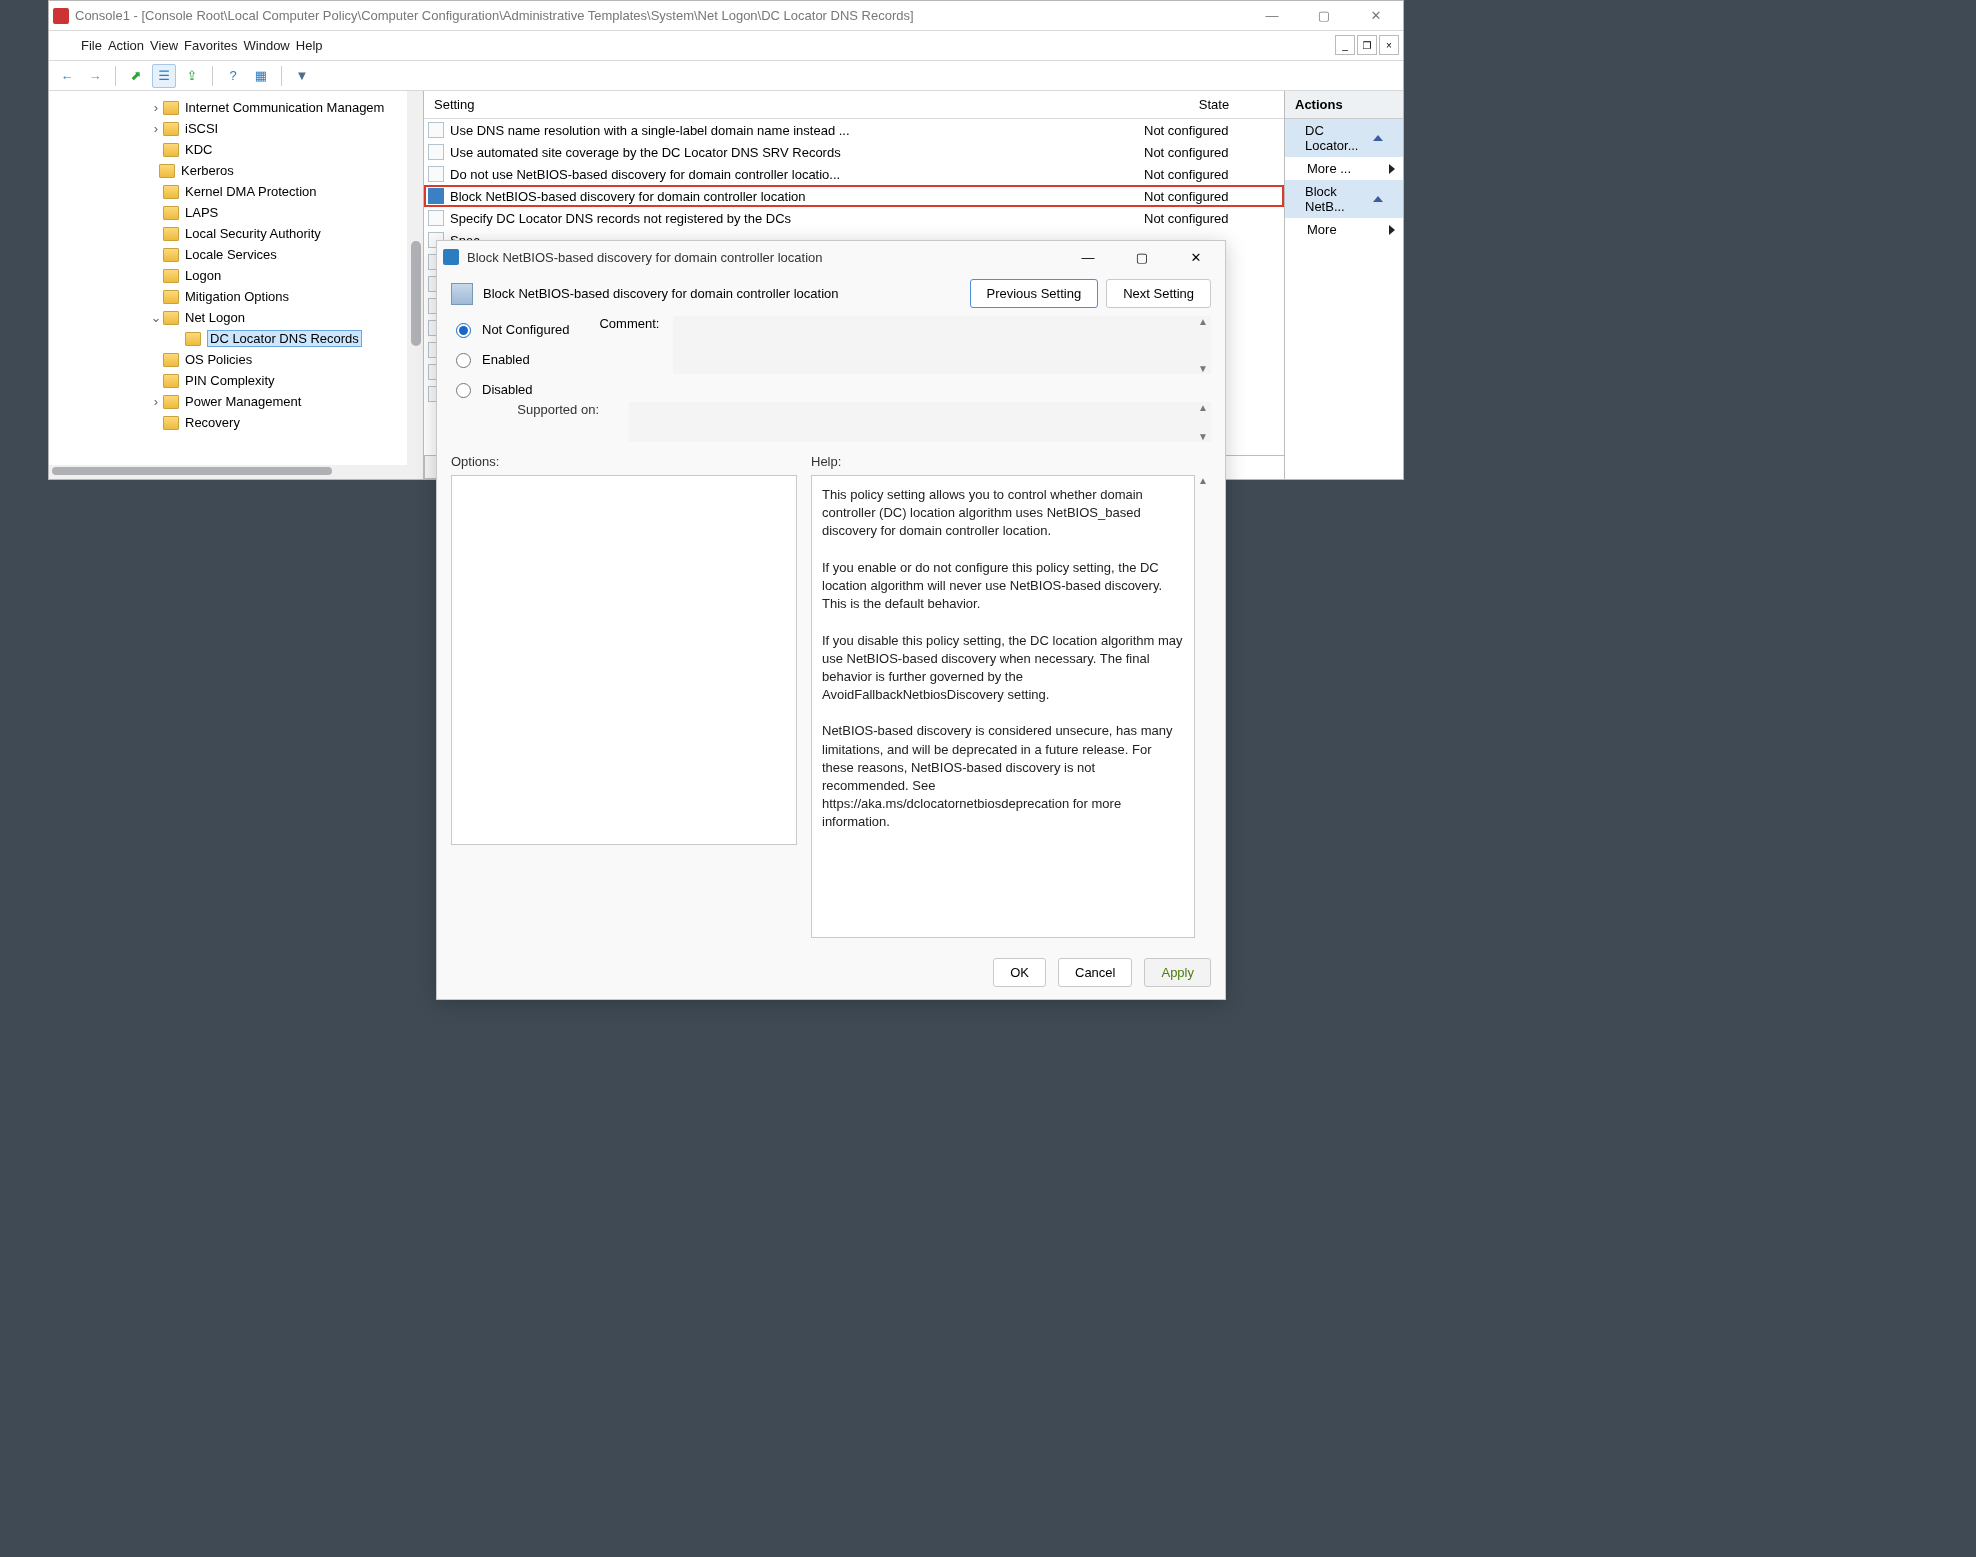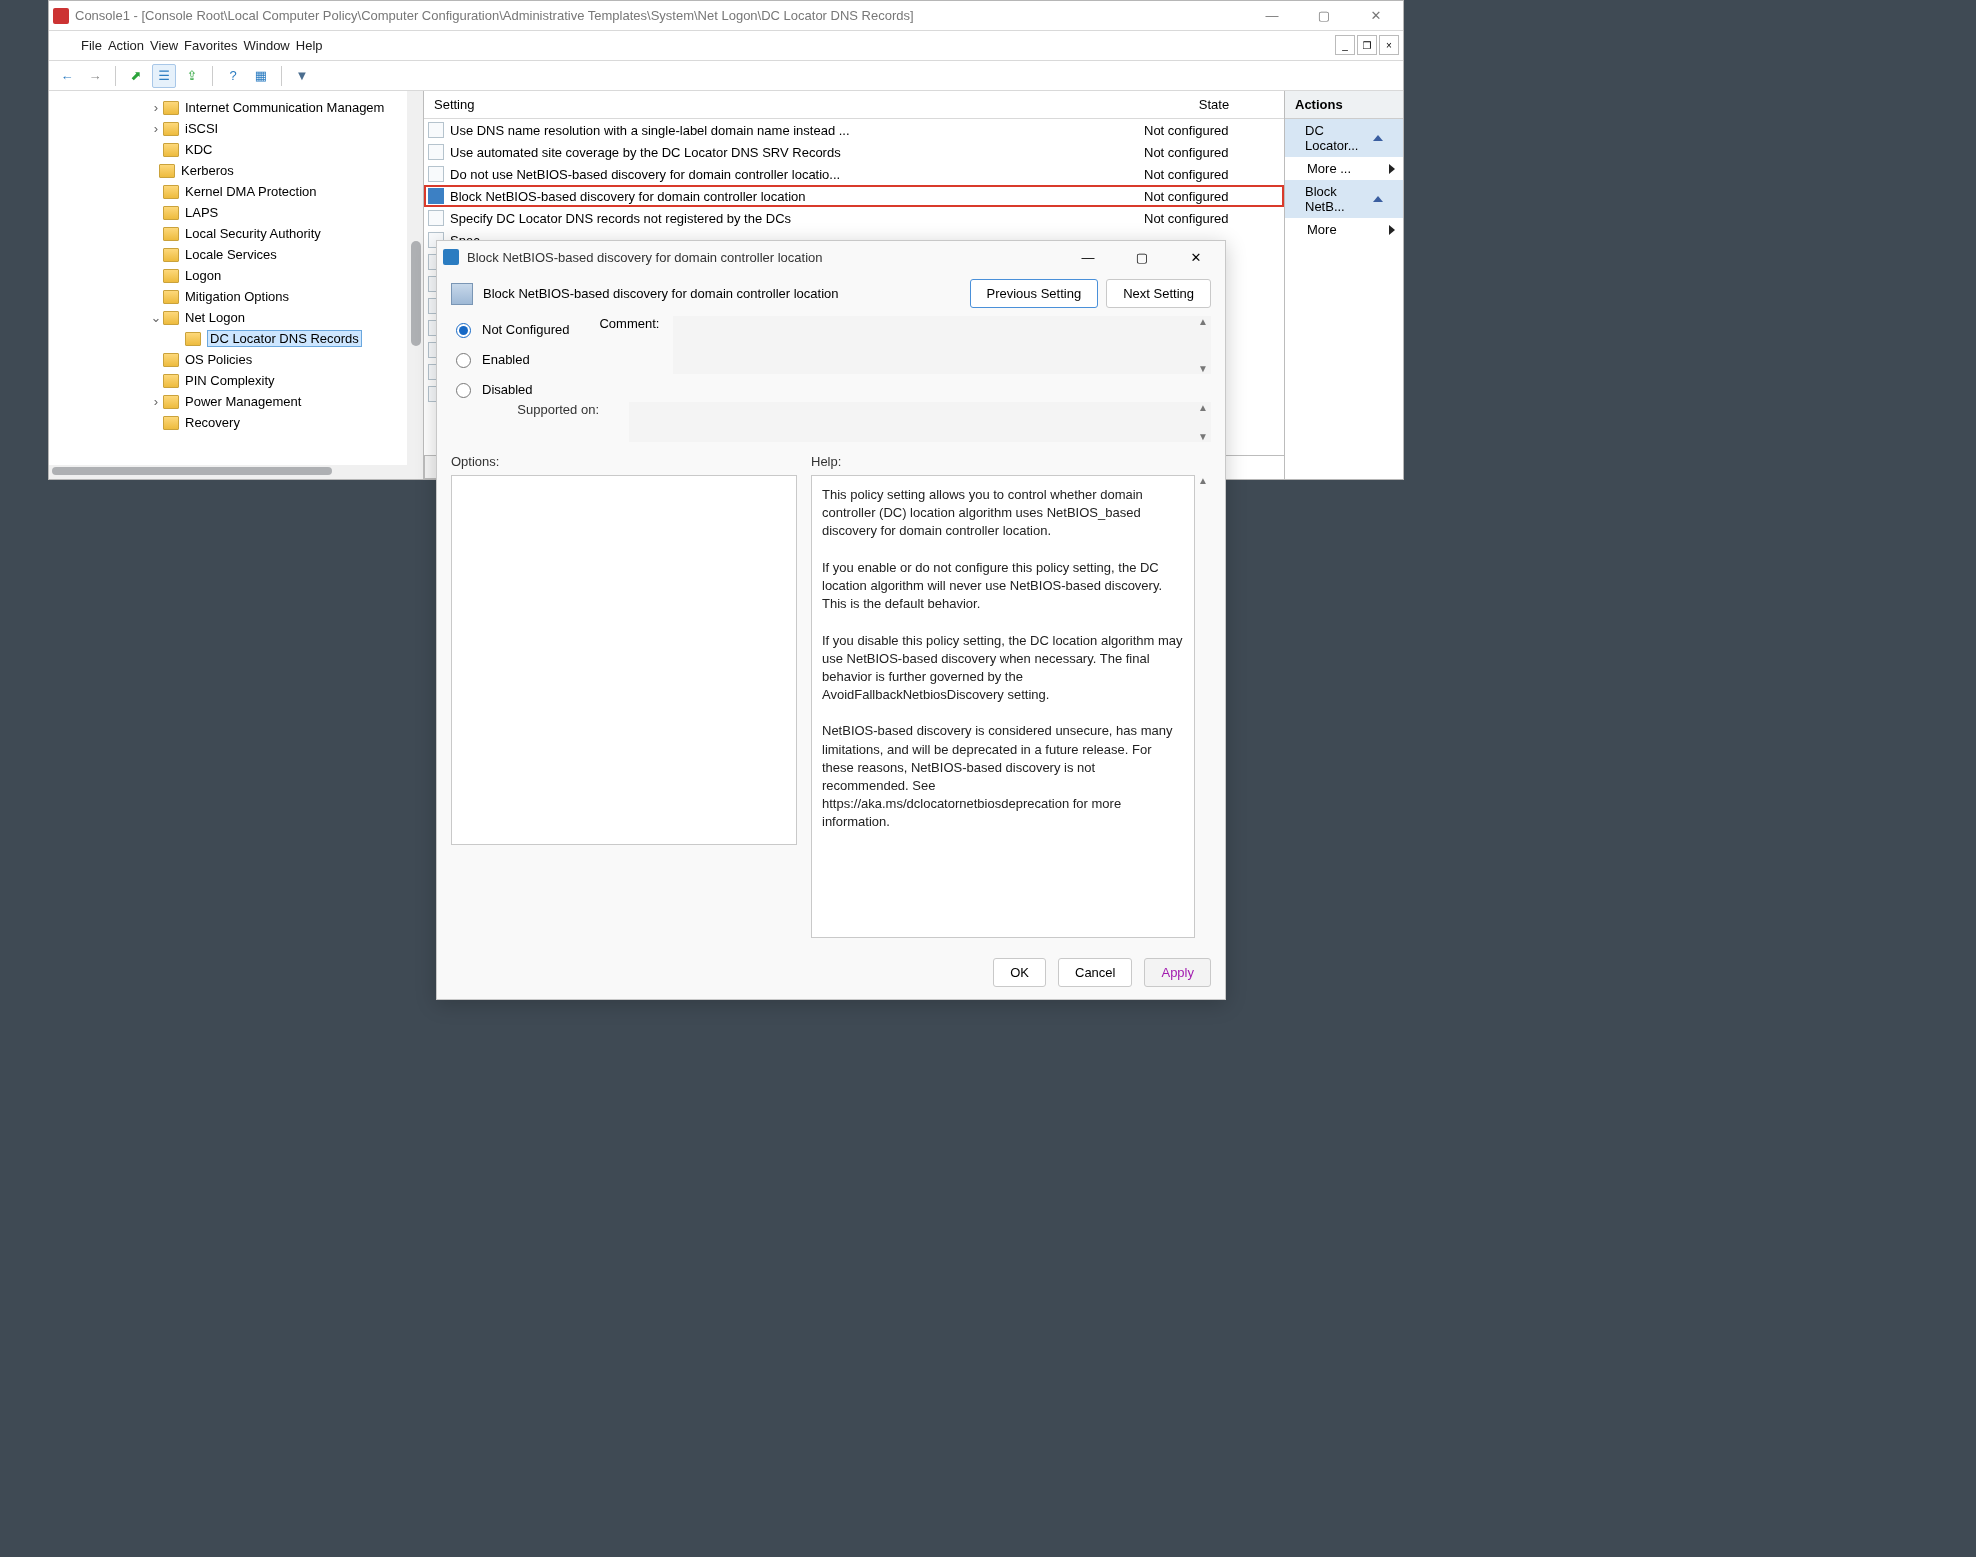--- a/index.html
+++ b/index.html
@@ -77,21 +77,21 @@
   }
   .dlg-titlebar{ height:32px; display:flex; align-items:center; padding:0 6px; gap:8px;}
   .dlg-titlebar .icon{width:16px;height:16px;background:#2b7cc1;border-radius:2px;display:inline-block;}
   .dlg-titlebar .title{flex:1; color:#333;}
   .dlg-titlebar .w{ width:46px; height:30px; display:flex; align-items:center; justify-content:center;}
   .dlg-head{ display:flex; align-items:center; gap:10px; padding:6px 14px;}
   .dlg-head .icon2{width:22px;height:22px;background:linear-gradient(#c7d8ea,#9fb9d6);border:1px solid #7a96b5;}
   .dlg-nav{ margin-left:auto; display:flex; gap:8px;}
   .btn{ border:1px solid #c9c9c9; background:#fff; padding:6px 16px; border-radius:3px;}
   .btn.def{ border-color:#4a90d9;}
-  .btn[disabled]{ color:#a21caf; background:#f3f3f3;}
+  .btn[disabled]{ color:#4d7c0f; background:#f3f3f3;}
 
   .radio-row{ display:flex; gap:30px; padding:2px 14px; align-items:flex-start;}
   .radios{ display:flex; flex-direction:column; gap:12px; margin-top:4px;}
   .radios label{ display:flex; align-items:center; gap:8px;}
   .comment-area, .supported-area{
     flex:1; min-height:58px; background:#f4f4f4; position:relative;
   }
   .mini-scroll{ position:absolute; right:0; top:0; height:100%; width:16px; display:flex; flex-direction:column; justify-content:space-between; align-items:center;}
   .mini-scroll span{ font-size:10px; color:#777;}
   .row-sup{ display:flex; gap:30px; padding:2px 14px;}

